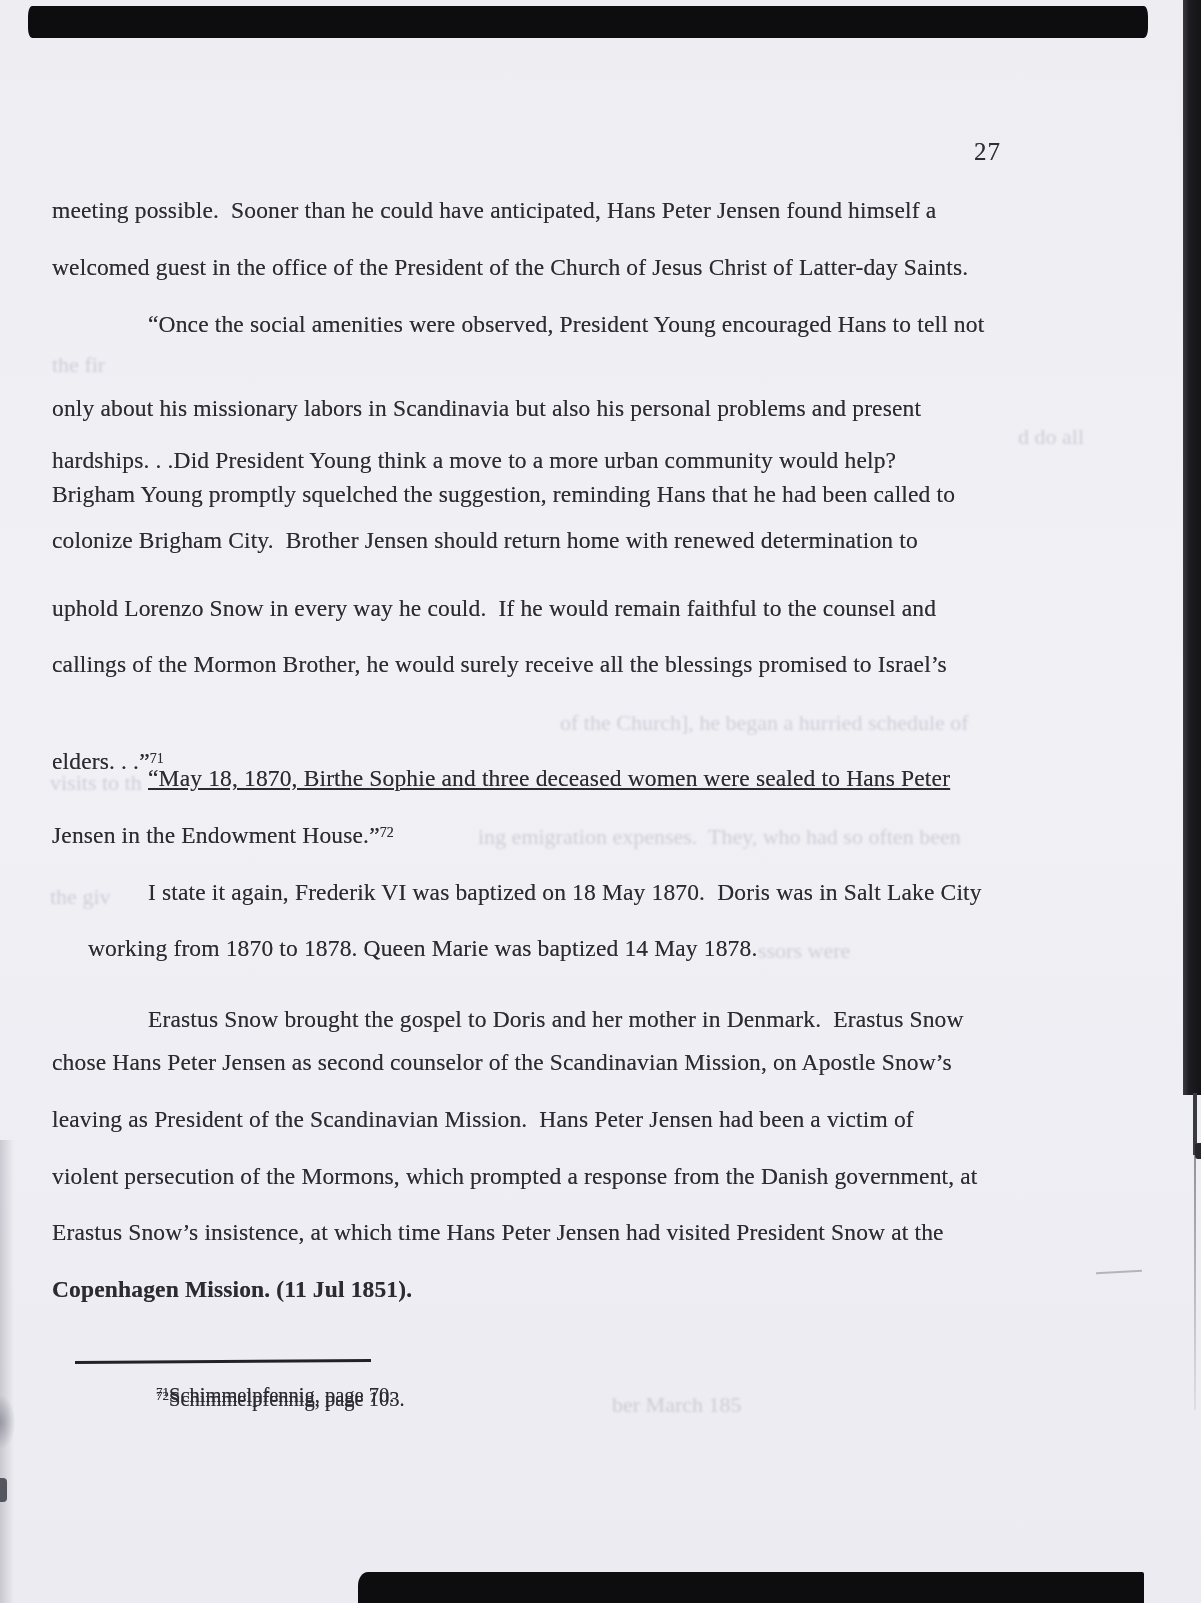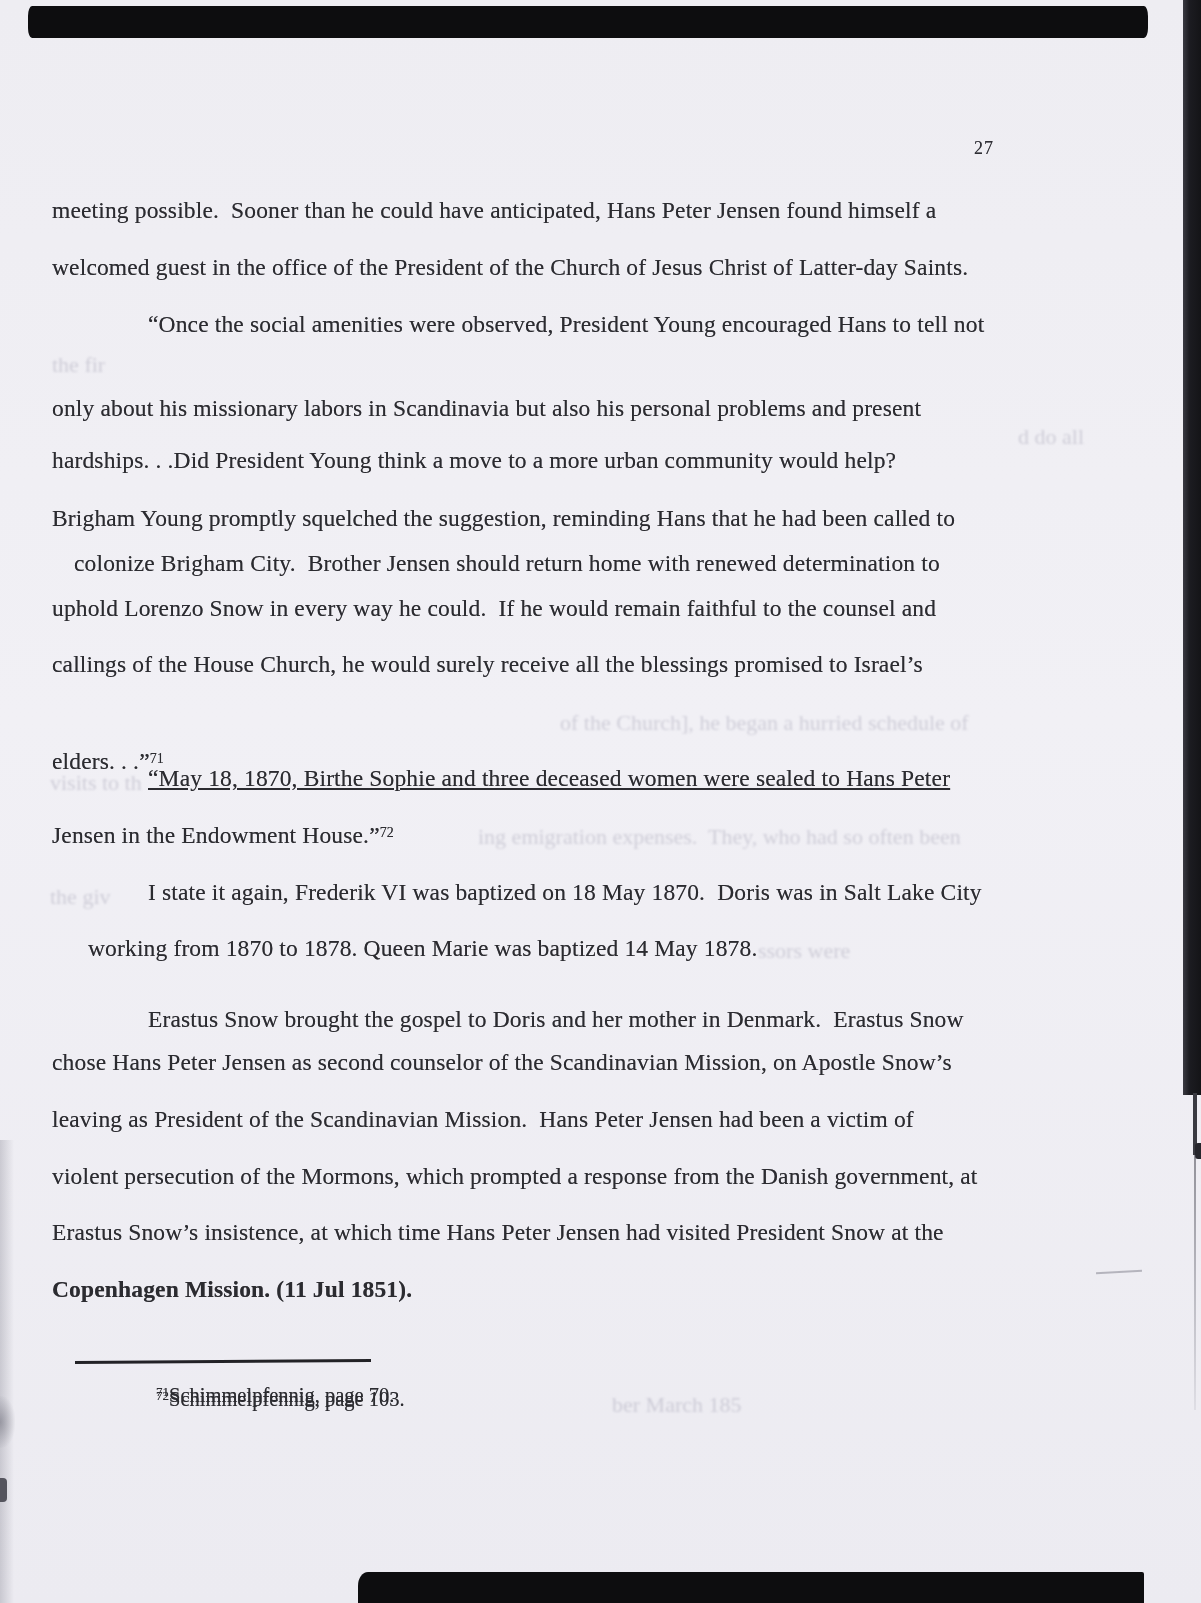--- a/index.html
+++ b/index.html
@@ -48,21 +48,21 @@
     position:absolute;left:0;top:1478px;width:7px;height:24px;
     background:#55555e;border-radius:0 4px 4px 0;
   }
   .right-dash{
     position:absolute;left:1096px;top:1271px;width:46px;height:2px;
     background:rgba(110,110,125,.45);transform:rotate(-3deg);
   }
   
   .page-number{
     position:absolute;left:974px;top:138px;
-    font-size:18px;color:#2e2e34;letter-spacing:1px;
+    font-size:25px;color:#2e2e34;letter-spacing:1px;
     text-shadow:0 0 .6px rgba(45,45,52,.5);
   }
   .line{
     position:absolute;left:52px;
     font-size:23.5px;color:#2b2b30;white-space:pre;
     text-shadow:0 0 .6px rgba(43,43,48,.55);
     letter-spacing:.15px;
   }
   .line.indent{left:148px;}
   .line sup{font-size:14px;vertical-align:6px;letter-spacing:0;}
@@ -99,24 +99,24 @@
   <div class="right-dash"></div>
 
   <div class="page-number">27</div>
 
   <div id="body-text">
       <div class="line" style="top: 197px;"><span>meeting possible.  Sooner than he could have anticipated, Hans Peter Jensen found himself a</span></div>
       <div class="line" style="top: 253.8px;"><span>welcomed guest in the office of the President of the Church of Jesus Christ of Latter-day Saints.</span></div>
       <div class="line indent" style="top: 310.6px;"><span>“Once the social amenities were observed, President Young encouraged Hans to tell not</span></div>
       <div class="line" style="top: 367.4px; margin-top: 28px;"><span>only about his missionary labors in Scandinavia but also his personal problems and present</span></div>
       <div class="line" style="top: 447px;"><span>hardships. . .Did President Young think a move to a more urban community would help?</span></div>
-      <div class="line" style="top: 481px; margin-top: 24px;"><span>Brigham Young promptly squelched the suggestion, reminding Hans that he had been called to</span></div>
-      <div class="line" style="top: 550px; margin-left: 22px;"><span>colonize Brigham City.  Brother Jensen should return home with renewed determination to</span></div>
+      <div class="line" style="top: 481px;"><span>Brigham Young promptly squelched the suggestion, reminding Hans that he had been called to</span></div>
+      <div class="line" style="top: 527px;"><span>colonize Brigham City.  Brother Jensen should return home with renewed determination to</span></div>
       <div class="line" style="top: 594.6px;"><span>uphold Lorenzo Snow in every way he could.  If he would remain faithful to the counsel and</span></div>
-      <div class="line" style="top: 651.4px;"><span>callings of the House Church, he would surely receive all the blessings promised to Israel’s</span></div>
+      <div class="line" style="top: 651.4px;"><span>callings of the Mormon Brother, he would surely receive all the blessings promised to Israel’s</span></div>
       <div class="line" style="top: 708.2px; margin-top: 40px;"><span>elders. . .”</span><sup>71</sup></div>
       <div class="line indent" style="top: 765px; text-decoration: underline;"><span>“May 18, 1870, Birthe Sophie and three deceased women were sealed to Hans Peter</span></div>
       <div class="line" style="top: 821.8px;"><span>Jensen in the Endowment House.”</span><sup>72</sup></div>
       <div class="line indent" style="top: 878.6px;"><span>I state it again, Frederik VI was baptized on 18 May 1870.  Doris was in Salt Lake City</span></div>
       <div class="line" style="top: 935.4px; margin-left: 36px;"><span>working from 1870 to 1878. Queen Marie was baptized 14 May 1878.</span></div>
       <div class="line indent" style="top: 1006px;"><span>Erastus Snow brought the gospel to Doris and her mother in Denmark.  Erastus Snow</span></div>
       <div class="line" style="top: 1049px;"><span>chose Hans Peter Jensen as second counselor of the Scandinavian Mission, on Apostle Snow’s</span></div>
       <div class="line" style="top: 1105.8px;"><span>leaving as President of the Scandinavian Mission.  Hans Peter Jensen had been a victim of</span></div>
       <div class="line" style="top: 1162.6px;"><span>violent persecution of the Mormons, which prompted a response from the Danish government, at</span></div>
       <div class="line" style="top: 1219.4px;"><span>Erastus Snow’s insistence, at which time Hans Peter Jensen had visited President Snow at the</span></div>

